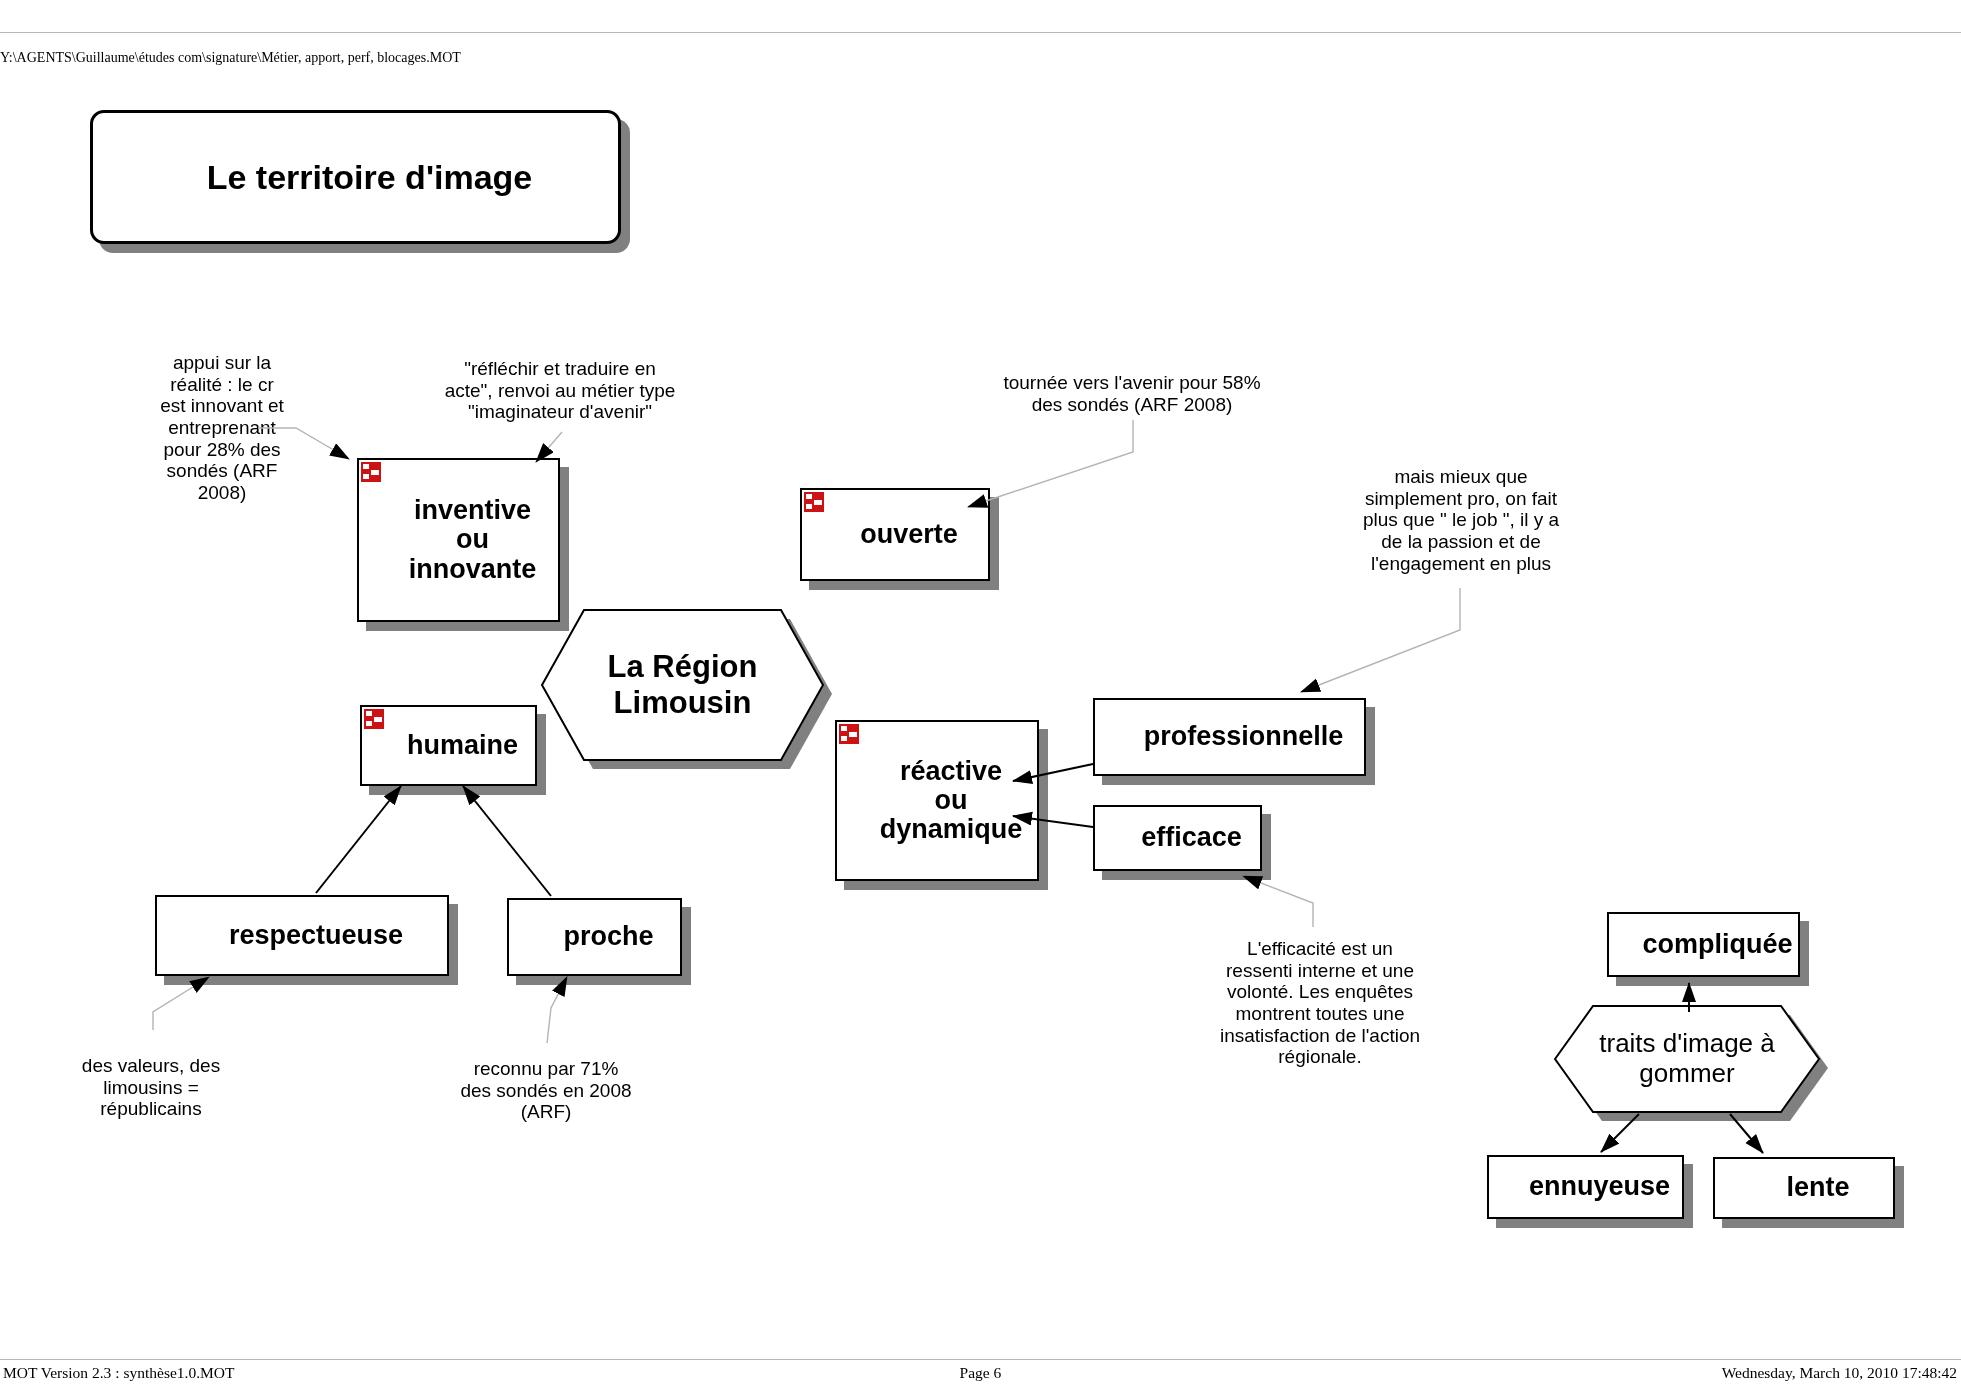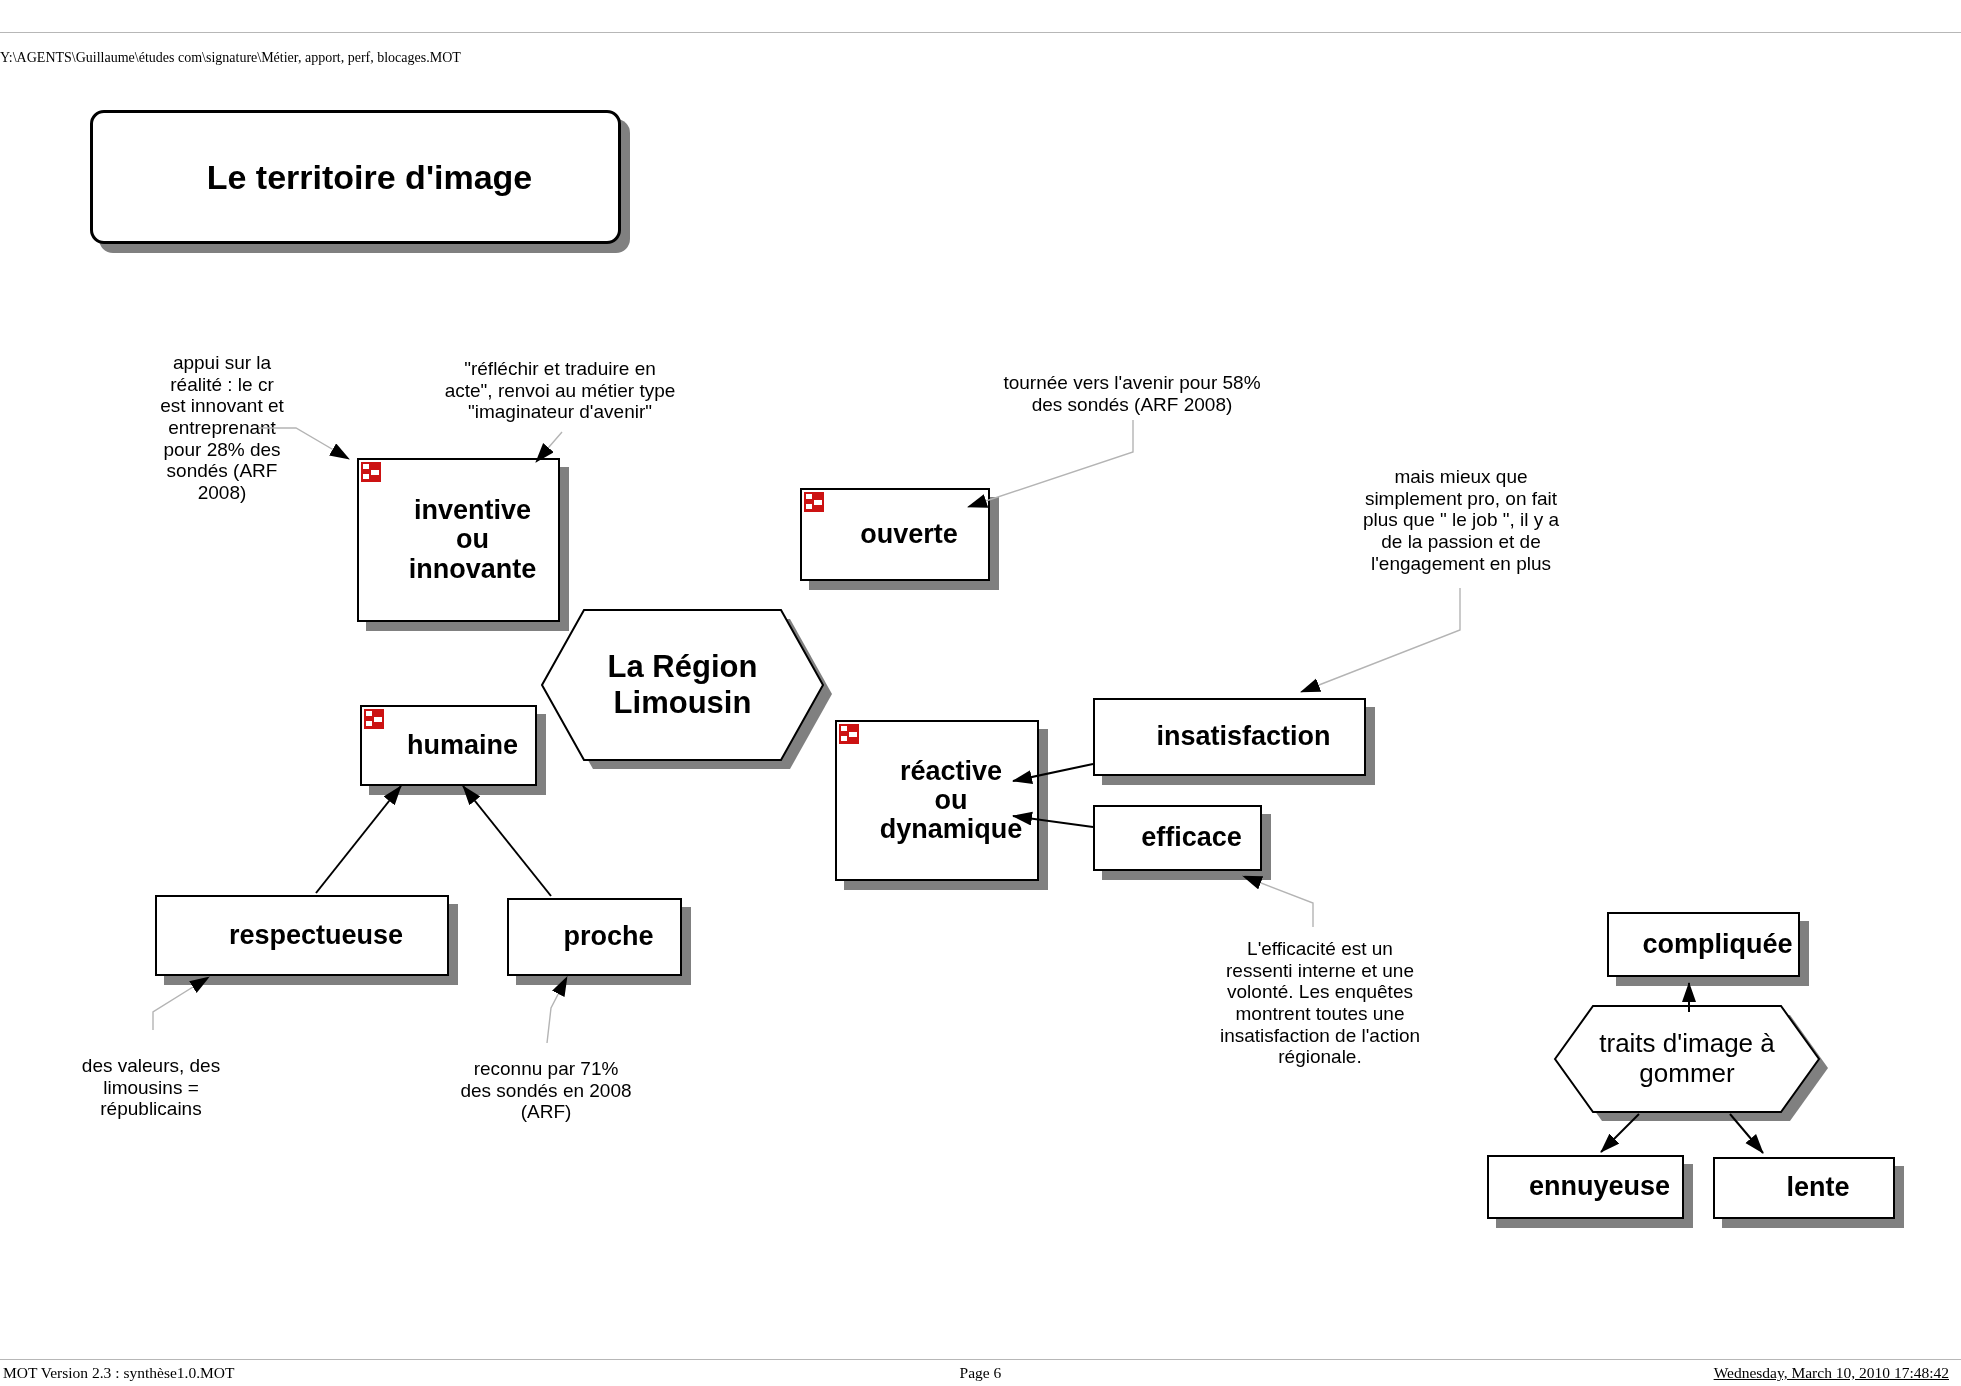--- a/index.html
+++ b/index.html
@@ -7,21 +7,21 @@
             font-family:"Liberation Sans", sans-serif; color:#000; }
 
   
   .hdr-text { position:absolute; left:0; top:2px; font-family:"Liberation Serif", serif;
               font-size:14px; white-space:nowrap;margin-top:48px; }
   .hdr-rule { position:absolute; left:0; top:32px; width:1961px; border-top:1px solid #b7b7b7; }
   .ftr-rule { position:absolute; left:0; top:1359px; width:1961px; border-top:1px solid #b7b7b7; }
   .ftr-text { position:absolute; top:1364px; font-family:"Liberation Serif", serif; font-size:15.5px; white-space:nowrap; }
   .ftr-left   { left:3px; }
   .ftr-center { left:0; width:1961px; text-align:center; }
-  .ftr-right  { right:12px;text-decoration:underline; }
+  .ftr-right  { right:4px; }
 
   
   .node { position:absolute; background:#fff; border:2px solid #000;
           box-shadow:9px 9px 0 #808080; display:flex; align-items:center; justify-content:center;
           text-align:center; font-weight:bold; font-size:27px;padding-left:28px; }
   .nlabel { white-space:pre-line; line-height:1.08; }
 
   .title-box { border-radius:14px; border-width:3px; font-size:34px; }
 
   
@@ -110,21 +110,21 @@
         <i class="d1"></i>
         <i class="d2"></i>
         <i class="d3"></i>
       </span>
     <span class="nlabel">réactive
 ou
 dynamique</span>
   </div>
 
   <div class="node" style="left:1093px;top:698px;width:241px;height:74px">
-    <span class="nlabel">insatisfaction</span>
+    <span class="nlabel">professionnelle</span>
   </div>
 
   <div class="node" style="left:1093px;top:805px;width:137px;height:62px">
     <span class="nlabel">efficace</span>
   </div>
 
   <div class="node" style="left:155px;top:895px;width:262px;height:77px">
     <span class="nlabel">respectueuse</span>
   </div>
 

